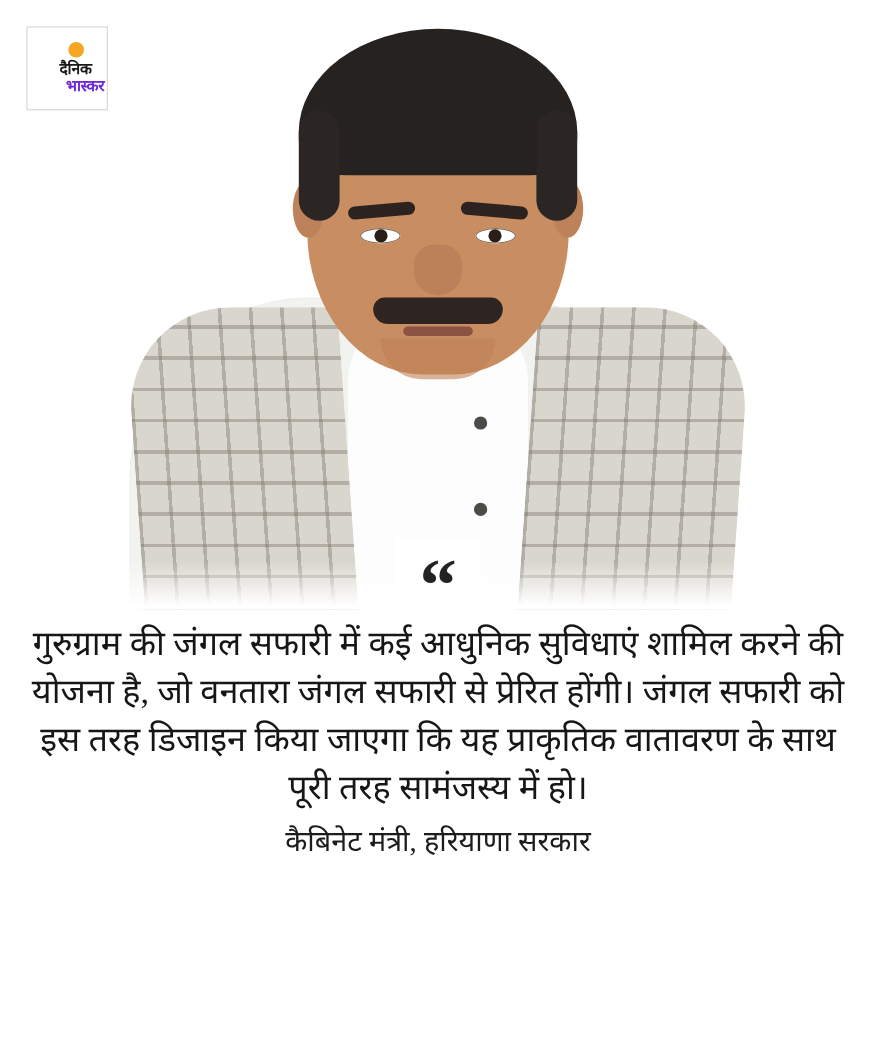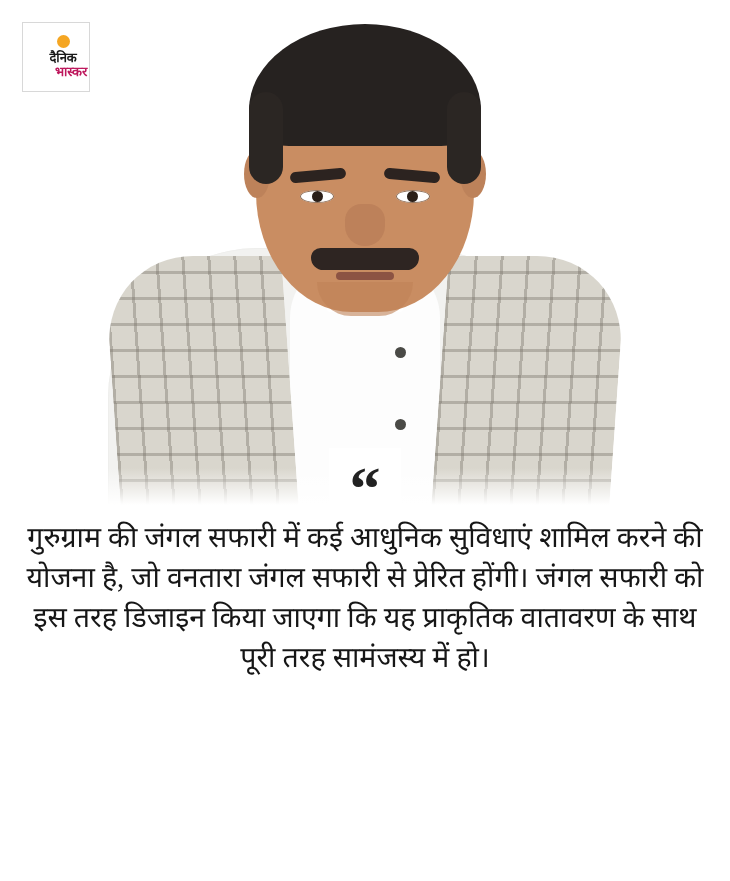--- a/index.html
+++ b/index.html
@@ -51,21 +51,21 @@
     font-size: 13px;
     line-height: 14px;
     color: #1a1a1a;
     letter-spacing: -0.2px;
   }
   .logo-line2 {
     font-family: "Liberation Serif", serif;
     font-weight: bold;
     font-size: 13px;
     line-height: 14px;
-    color: #be185d;
+    color: #6d28d9;
     letter-spacing: -0.2px;
     margin-left: 16px;
   }
 
   
   .photo-area {
     position: absolute;
     left: 0;
     top: 0;
     width: 730px;
@@ -371,15 +371,16 @@
     <div class="chin"></div>
     <div class="photo-fade"></div>
   </div>
 
   <div class="quote-box">
     <span class="quote-glyph">“</span>
   </div>
 
   <div class="text-block">
     <p class="quote-text">गुरुग्राम की जंगल सफारी में कई आधुनिक सुविधाएं शामिल करने की योजना है, जो वनतारा जंगल सफारी से प्रेरित होंगी। जंगल सफारी को इस तरह डिजाइन किया जाएगा कि यह प्राकृतिक वातावरण के साथ पूरी तरह सामंजस्य में हो।</p>
+    <p class="speaker-title">कैबिनेट मंत्री, हरियाणा सरकार</p>
   </div>
 
 </div>
 
 </body></html>

